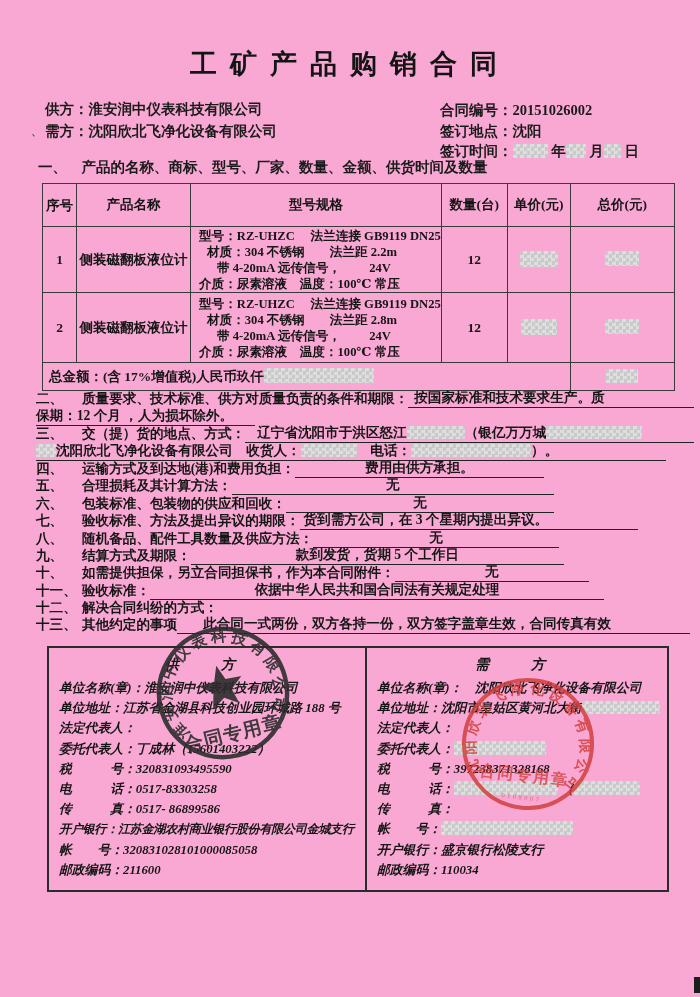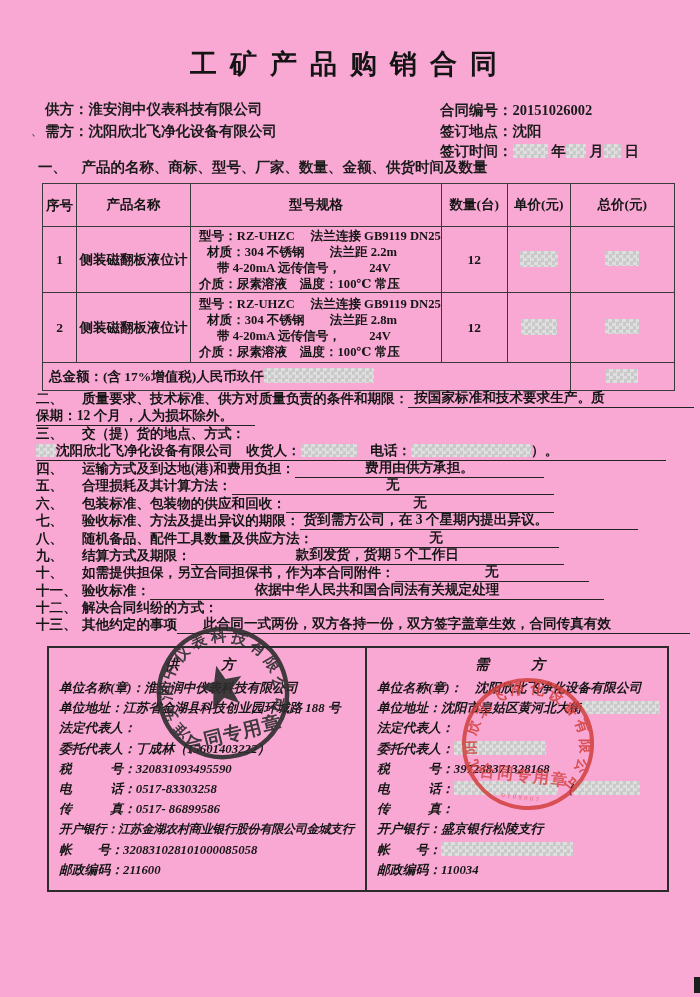--- a/index.html
+++ b/index.html
@@ -139,20 +139,21 @@
       <span class="cl-label">二、</span>
         <span>质量要求、技术标准、供方对质量负责的条件和期限：</span>
         <span class="cl-u grow tl" style="padding-left:6px">按国家标准和技术要求生产。质</span>
     </div>
     <div class="cl">
       <span class="cl-u" style="padding-right:22px">保期：12 个月 ，人为损坏除外。</span>
     </div>
     <div class="cl">
       <span class="cl-label">三、</span>
         <span>交（提）货的地点、方式：</span>
+        <span class="cl-u grow tl" style="padding-left:12px"><span>辽宁省沈阳市于洪区怒江</span><span class="blur" style="width:58px;height:13px"></span><span>（银亿万万城</span><span class="blur" style="width:96px;height:13px"></span></span>
     </div>
     <div class="cl">
       <span class="cl-u grow tl" style="margin-right:28px"><span class="blur" style="width:20px;height:13px"></span><span>沈阳欣北飞净化设备有限公司　收货人：</span><span class="blur" style="width:56px;height:13px"></span>　<span>电话：</span><span class="blur" style="width:120px;height:13px"></span><span>）。</span></span>
     </div>
     <div class="cl">
       <span class="cl-label">四、</span>
         <span>运输方式及到达地(港)和费用负担：</span>
         <span class="cl-u grow tc" style="margin-right:150px">费用由供方承担。</span>
     </div>
     <div class="cl">
@@ -217,22 +218,22 @@
     </div>
     <div class="pcell pcell-right">
       <div class="pbox-header">需　方</div>
       <div class="brow">单位名称(章)：　沈阳欣北飞净化设备有限公司</div>
       <div class="brow"><span>单位地址：沈阳市皇姑区黄河北大街</span><span class="blur" style="width:78px;height:13px"></span></div>
       <div class="brow">法定代表人：</div>
       <div class="brow"><span>委托代表人：</span><span class="blur" style="width:92px;height:14px"></span></div>
       <div class="brow">税　　　号：397238371328168</div>
       <div class="brow"><span>电　　　话：</span><span class="blur" style="width:104px;height:14px"></span> <span>（</span><span class="blur" style="width:66px;height:14px"></span></div>
       <div class="brow">传　　　真：</div>
+      <div class="brow"><span>帐　　号：</span><span class="blur" style="width:132px;height:14px"></span></div>
       <div class="brow">开户银行：盛京银行松陵支行</div>
-      <div class="brow"><span>帐　　号：</span><span class="blur" style="width:132px;height:14px"></span></div>
       <div class="brow">邮政编码：110034</div>
     </div>
   </div>
 
   <svg class="stamp stamp-left" width="170" height="170" viewBox="0 0 170 170">
     <circle cx="85" cy="85" r="64" fill="none" stroke="#2d2d2d" stroke-width="4.5"></circle>
     <defs>
         <path id="ringL" d="M 45.2,118.4 A 52,52 0 1 1 124.8,118.4" fill="none"></path>
       </defs>
     <text font-size="15.5" font-weight="bold" fill="#2d2d2d"><textPath href="#ringL" startOffset="3" textLength="228">淮安润中仪表科技有限公司</textPath></text>

